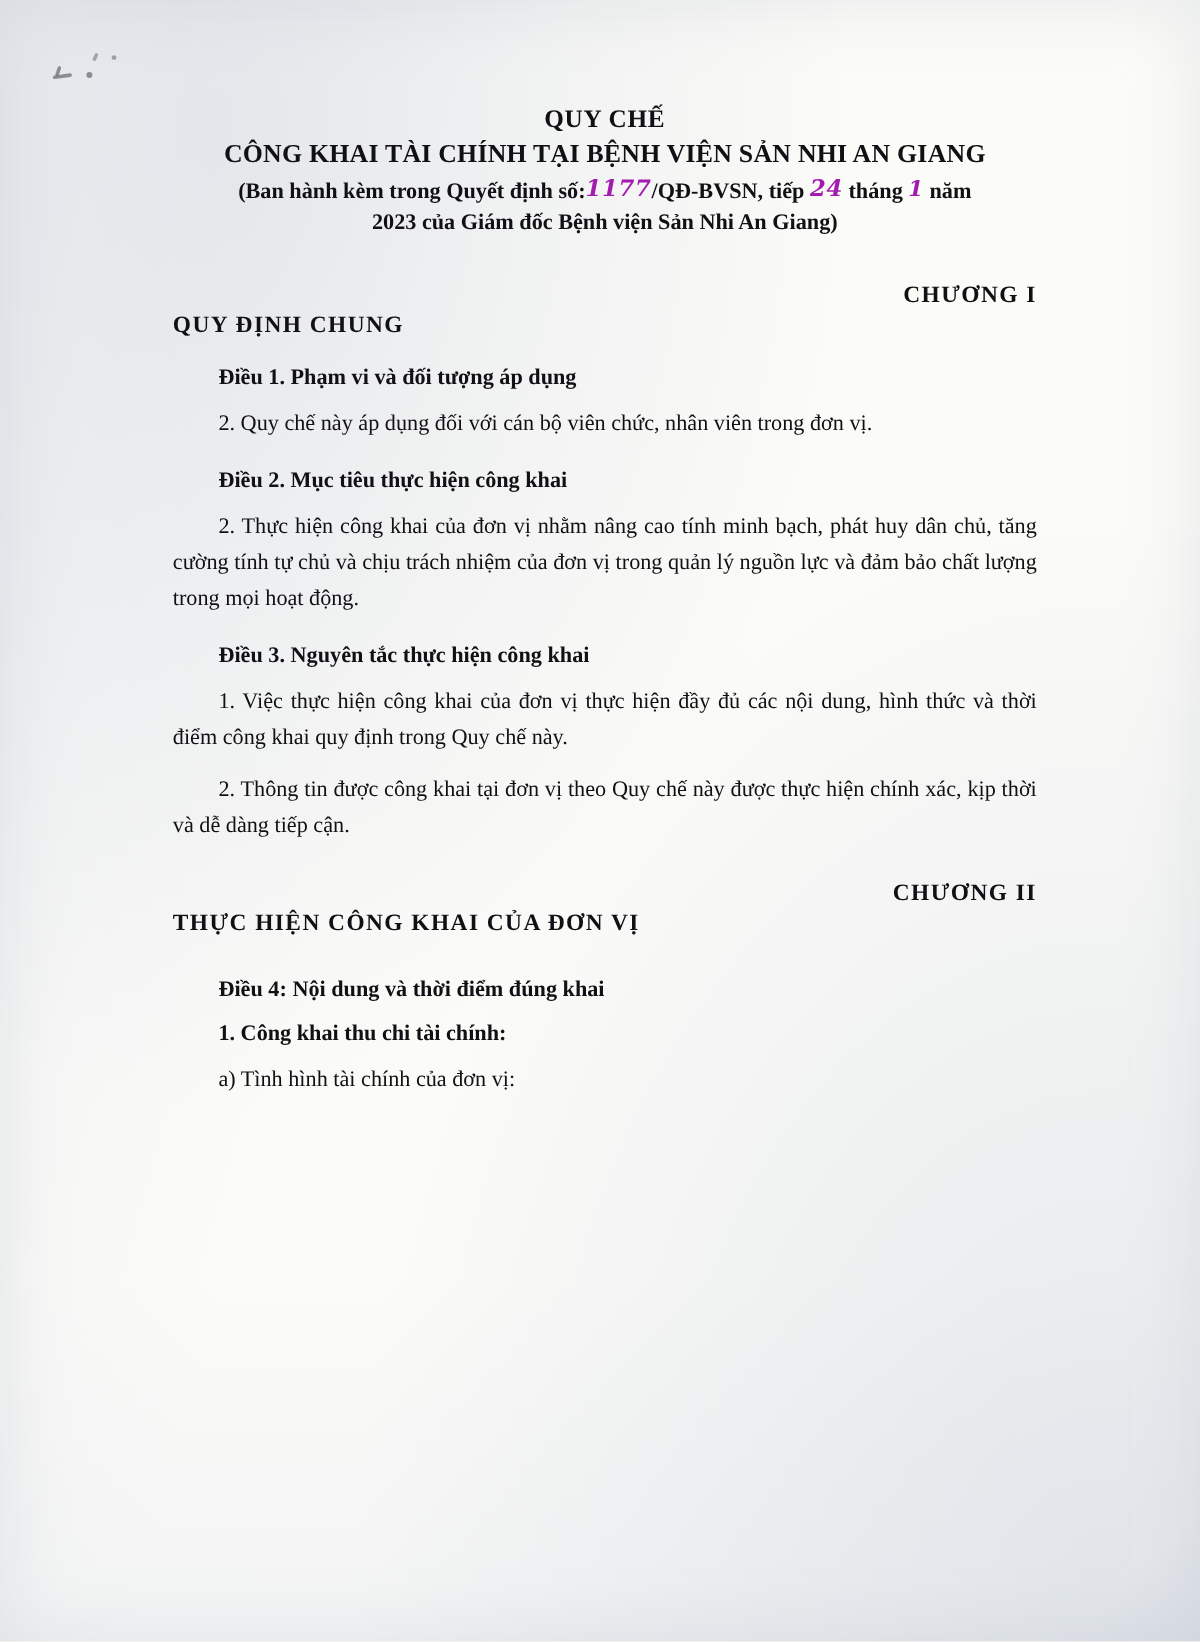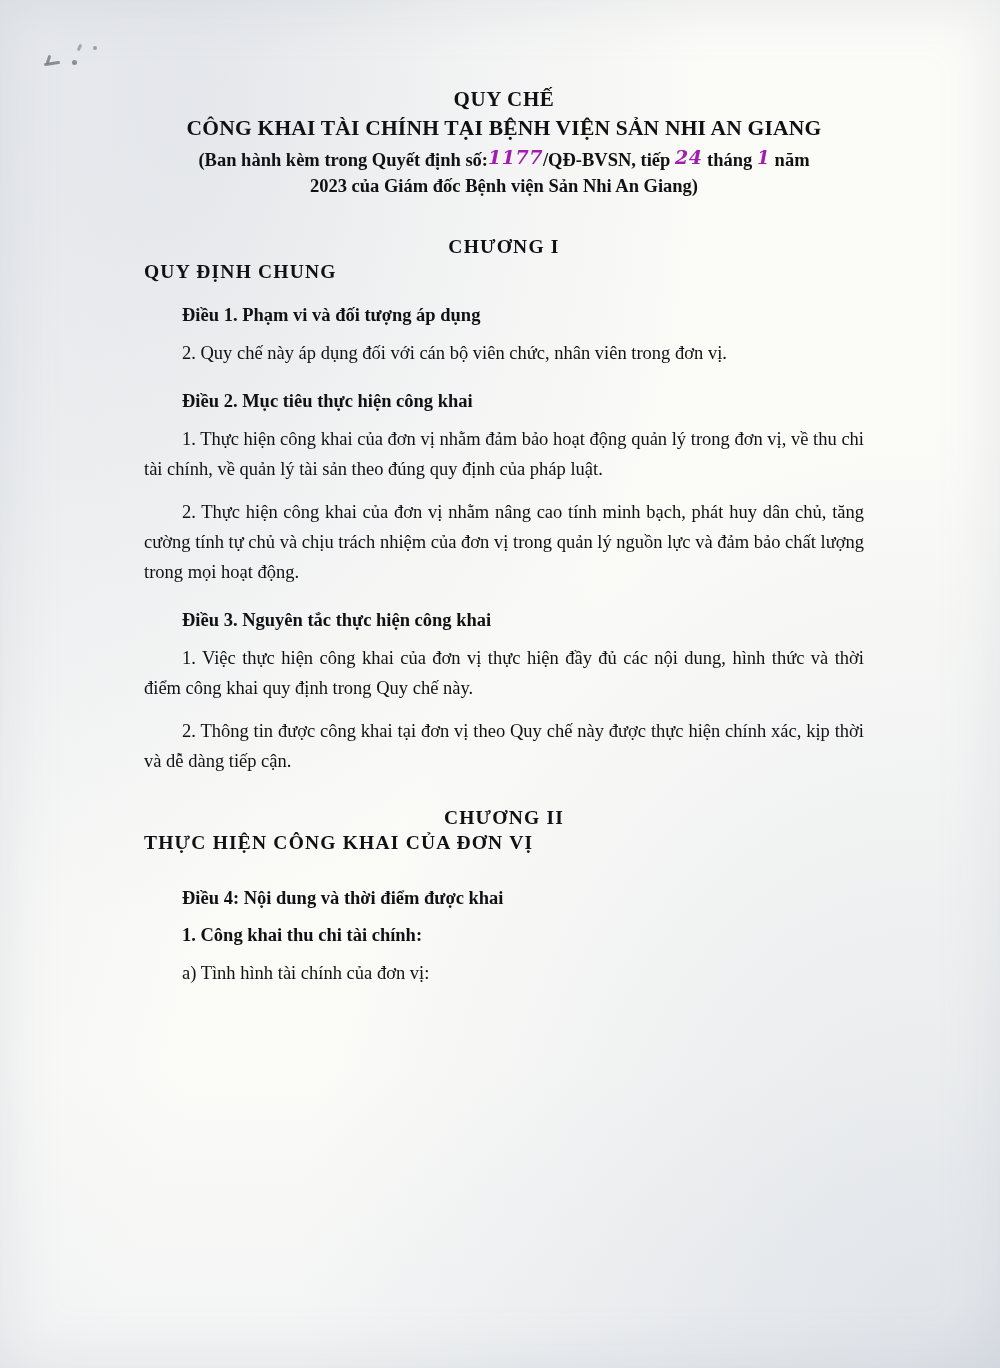--- a/index.html
+++ b/index.html
@@ -73,21 +73,21 @@
     font-style: italic;
     font-weight: bold;
     font-size: 19px;
     letter-spacing: 0.5px;
     position: relative;
     top: -2px;
   }
   .hand.small { font-size: 18px; }
 
   .chapter {
-    text-align: center;
+    text-align: right;
     font-weight: bold;
     font-size: 19.5px;
     letter-spacing: 1.2px;
     margin-top: 38px;
   }
   .chapter-name {
     font-weight: bold;
     font-size: 19.5px;
     letter-spacing: 1.2px;
     margin-top: 3px;
@@ -201,30 +201,29 @@
       <div class="issue-line-2">2023 của Giám đốc Bệnh viện Sản Nhi An Giang)</div>
     </div>
 
     <div class="chapter">CHƯƠNG I</div>
     <div class="chapter-name">QUY ĐỊNH CHUNG</div>
 
     <div class="article">Điều 1. Phạm vi và đối tượng áp dụng</div>
     <div class="para">2.  Quy chế này áp dụng đối với cán bộ viên chức, nhân viên trong đơn vị.</div>
 
     <div class="article">Điều 2. Mục tiêu thực hiện công khai</div>
-    <div class="para">1.  Thực hiện công khai của đơn vị nhằm đảm bảo hoạt động quản lý trong đơn vị, về thu chi tài chính, về quản lý tài sản theo đúng quy định của pháp luật.</div>
     <div class="para">2.  Thực hiện công khai của đơn vị nhằm nâng cao tính minh bạch, phát huy dân chủ, tăng cường tính tự chủ và chịu trách nhiệm của đơn vị trong quản lý nguồn lực và đảm bảo chất lượng trong mọi hoạt động.</div>
 
     <div class="article">Điều 3. Nguyên tắc thực hiện công khai</div>
     <div class="para">1. Việc thực hiện công khai của đơn vị thực hiện đầy đủ các nội dung, hình thức và thời điểm công khai quy định trong Quy chế này.</div>
     <div class="para">2. Thông tin được công khai tại đơn vị theo Quy chế này được thực hiện chính xác, kịp thời và dễ dàng tiếp cận.</div>
 
     <div class="chapter chapter2">CHƯƠNG II</div>
     <div class="chapter-name">THỰC HIỆN CÔNG KHAI CỦA ĐƠN VỊ</div>
 
-    <div class="article article-spaced">Điều 4: Nội dung và thời điểm được khai</div>
+    <div class="article article-spaced">Điều 4: Nội dung và thời điểm đúng khai</div>
     <div class="sub-head">1. Công khai thu chi tài chính:</div>
     <div class="plain">a) Tình hình tài chính của đơn vị:</div>
 
   </div>
 
   <div class="fold"></div>
 </div>
 
 </body></html>

